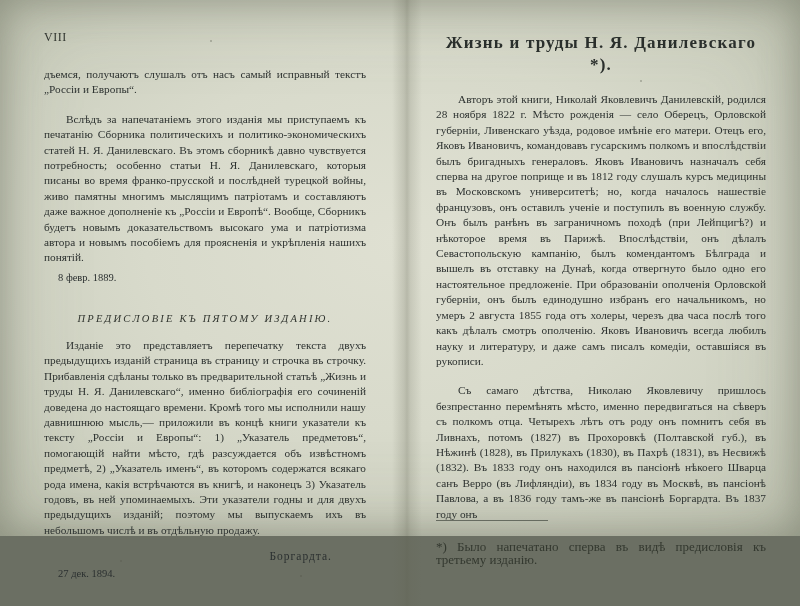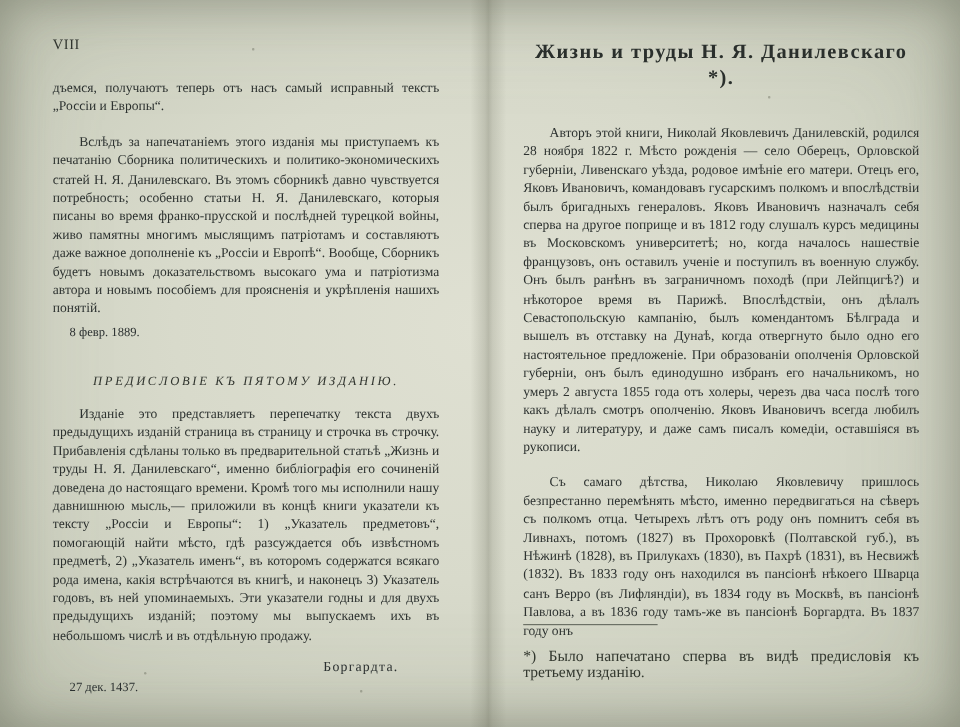--- a/index.html
+++ b/index.html
@@ -10,21 +10,21 @@
   body {
     width: 800px;
     height: 606px;
     overflow: hidden;
     font-family: "Liberation Serif", serif;
   }
   .page {
     position: absolute;
     left: 0; top: 0;
     width: 800px;
-    height: 606px;
+    height: 536px;
     background: radial-gradient(ellipse at 50% 45%, #dfe0d2 0%, #d8dacb 45%, #cfd2c2 72%, #c2c6b4 100%);
   }
   
   .page:before {
     content: "";
     position: absolute;
     left: 0; top: 0; right: 0; bottom: 0;
     box-shadow: inset 0 0 38px rgba(90,95,80,0.45), inset 0 0 90px rgba(110,115,95,0.25);
     pointer-events: none;
   }
@@ -93,21 +93,21 @@
     letter-spacing: 2.2px;
     color: #31352f;
     font-style: italic;
   }
 
   .article-title {
     font-size: 17px;
     letter-spacing: 1.2px;
     text-align: center;
     color: #2a2f2c;
-    margin: 2px 0 28px 0;
+    margin: 2px 0 16px 0;
     line-height: 22px;
   }
 
   .signature {
     margin-top: 12px;
     text-align: right;
     font-size: 11.5px;
     letter-spacing: 1px;
     padding-right: 34px;
   }
@@ -147,31 +147,31 @@
 <body>
 
 <div class="page">
   <div class="gutter"></div>
 
   <div class="col col-left">
     <div class="folio-row">
       <span class="folio-num">VIII</span>
     </div>
 
-    <p class="body">дъемся, получаютъ теперь отъ насъ самый исправный текстъ „Россіи и Европы“.</p>
+    <p class="body">дъемся, получаютъ слушалъ отъ насъ самый исправный текстъ „Россіи и Европы“.</p>
     <p class="body indent">Вслѣдъ за напечатаніемъ этого изданія мы приступаемъ къ печатанію Сборника политическихъ и политико-экономическихъ статей Н. Я. Данилевскаго. Въ этомъ сборникѣ давно чувствуется потребность; особенно статьи Н. Я. Данилевскаго, которыя писаны во время франко-прусской и послѣдней турецкой войны, живо памятны многимъ мыслящимъ патріотамъ и составляютъ даже важное дополненіе къ „Россіи и Европѣ“. Вообще, Сборникъ будетъ новымъ доказательствомъ высокаго ума и патріотизма автора и новымъ пособіемъ для проясненія и укрѣпленія нашихъ понятій.</p>
 
     <div class="dateline-left">8 февр. 1889.</div>
 
     <div class="section-title">ПРЕДИСЛОВІЕ КЪ ПЯТОМУ ИЗДАНІЮ.</div>
 
     <p class="body indent">Изданіе это представляетъ перепечатку текста двухъ предыдущихъ изданій страница въ страницу и строчка въ строчку. Прибавленія сдѣланы только въ предварительной статьѣ „Жизнь и труды Н. Я. Данилевскаго“, именно библіографія его сочиненій доведена до настоящаго времени. Кромѣ того мы исполнили нашу давнишнюю мысль,— приложили въ концѣ книги указатели къ тексту „Россіи и Европы“: 1) „Указатель предметовъ“, помогающій найти мѣсто, гдѣ разсуждается объ извѣстномъ предметѣ, 2) „Указатель именъ“, въ которомъ содержатся всякаго рода имена, какія встрѣчаются въ книгѣ, и наконецъ 3) Указатель годовъ, въ ней упоминаемыхъ. Эти указатели годны и для двухъ предыдущихъ изданій; поэтому мы выпускаемъ ихъ въ небольшомъ числѣ и въ отдѣльную продажу.</p>
 
     <div class="signature">Боргардта.</div>
-    <div class="dateline-left">27 дек. 1437.</div>
+    <div class="dateline-left">27 дек. 1894.</div>
   </div>
 
   <div class="col col-right">
     <h1 class="article-title">Жизнь и труды Н. Я. Данилевскаго *).</h1>
     <p class="body indent">Авторъ этой книги, Николай Яковлевичъ Данилевскій, родился 28 ноября 1822 г. Мѣсто рожденія — село Оберецъ, Орловской губерніи, Ливенскаго уѣзда, родовое имѣніе его матери. Отецъ его, Яковъ Ивановичъ, командовавъ гусарскимъ полкомъ и впослѣдствіи былъ бригадныхъ генераловъ. Яковъ Ивановичъ назначалъ себя сперва на другое поприще и въ 1812 году слушалъ курсъ медицины въ Московскомъ университетѣ; но, когда началось нашествіе французовъ, онъ оставилъ ученіе и поступилъ въ военную службу. Онъ былъ ранѣнъ въ заграничномъ походѣ (при Лейпцигѣ?) и нѣкоторое время въ Парижѣ. Впослѣдствіи, онъ дѣлалъ Севастопольскую кампанію, былъ комендантомъ Бѣлграда и вышелъ въ отставку на Дунаѣ, когда отвергнуто было одно его настоятельное предложеніе. При образованіи ополченія Орловской губерніи, онъ былъ единодушно избранъ его начальникомъ, но умеръ 2 августа 1855 года отъ холеры, черезъ два часа послѣ того какъ дѣлалъ смотръ ополченію. Яковъ Ивановичъ всегда любилъ науку и литературу, и даже самъ писалъ комедіи, оставшіяся въ рукописи.</p>
     <p class="body indent">Съ самаго дѣтства, Николаю Яковлевичу пришлось безпрестанно перемѣнять мѣсто, именно передвигаться на сѣверъ съ полкомъ отца. Четырехъ лѣтъ отъ роду онъ помнитъ себя въ Ливнахъ, потомъ (1827) въ Прохоровкѣ (Полтавской губ.), въ Нѣжинѣ (1828), въ Прилукахъ (1830), въ Пахрѣ (1831), въ Несвижѣ (1832). Въ 1833 году онъ находился въ пансіонѣ нѣкоего Шварца санъ Верро (въ Лифляндіи), въ 1834 году въ Москвѣ, въ пансіонѣ Павлова, а въ 1836 году тамъ-же въ пансіонѣ Боргардта. Въ 1837 году онъ</p>
   </div>
 
   <div class="footnote-rule"></div>
   <div class="footnote">*) Было напечатано сперва въ видѣ предисловія къ третьему изданію.</div>

